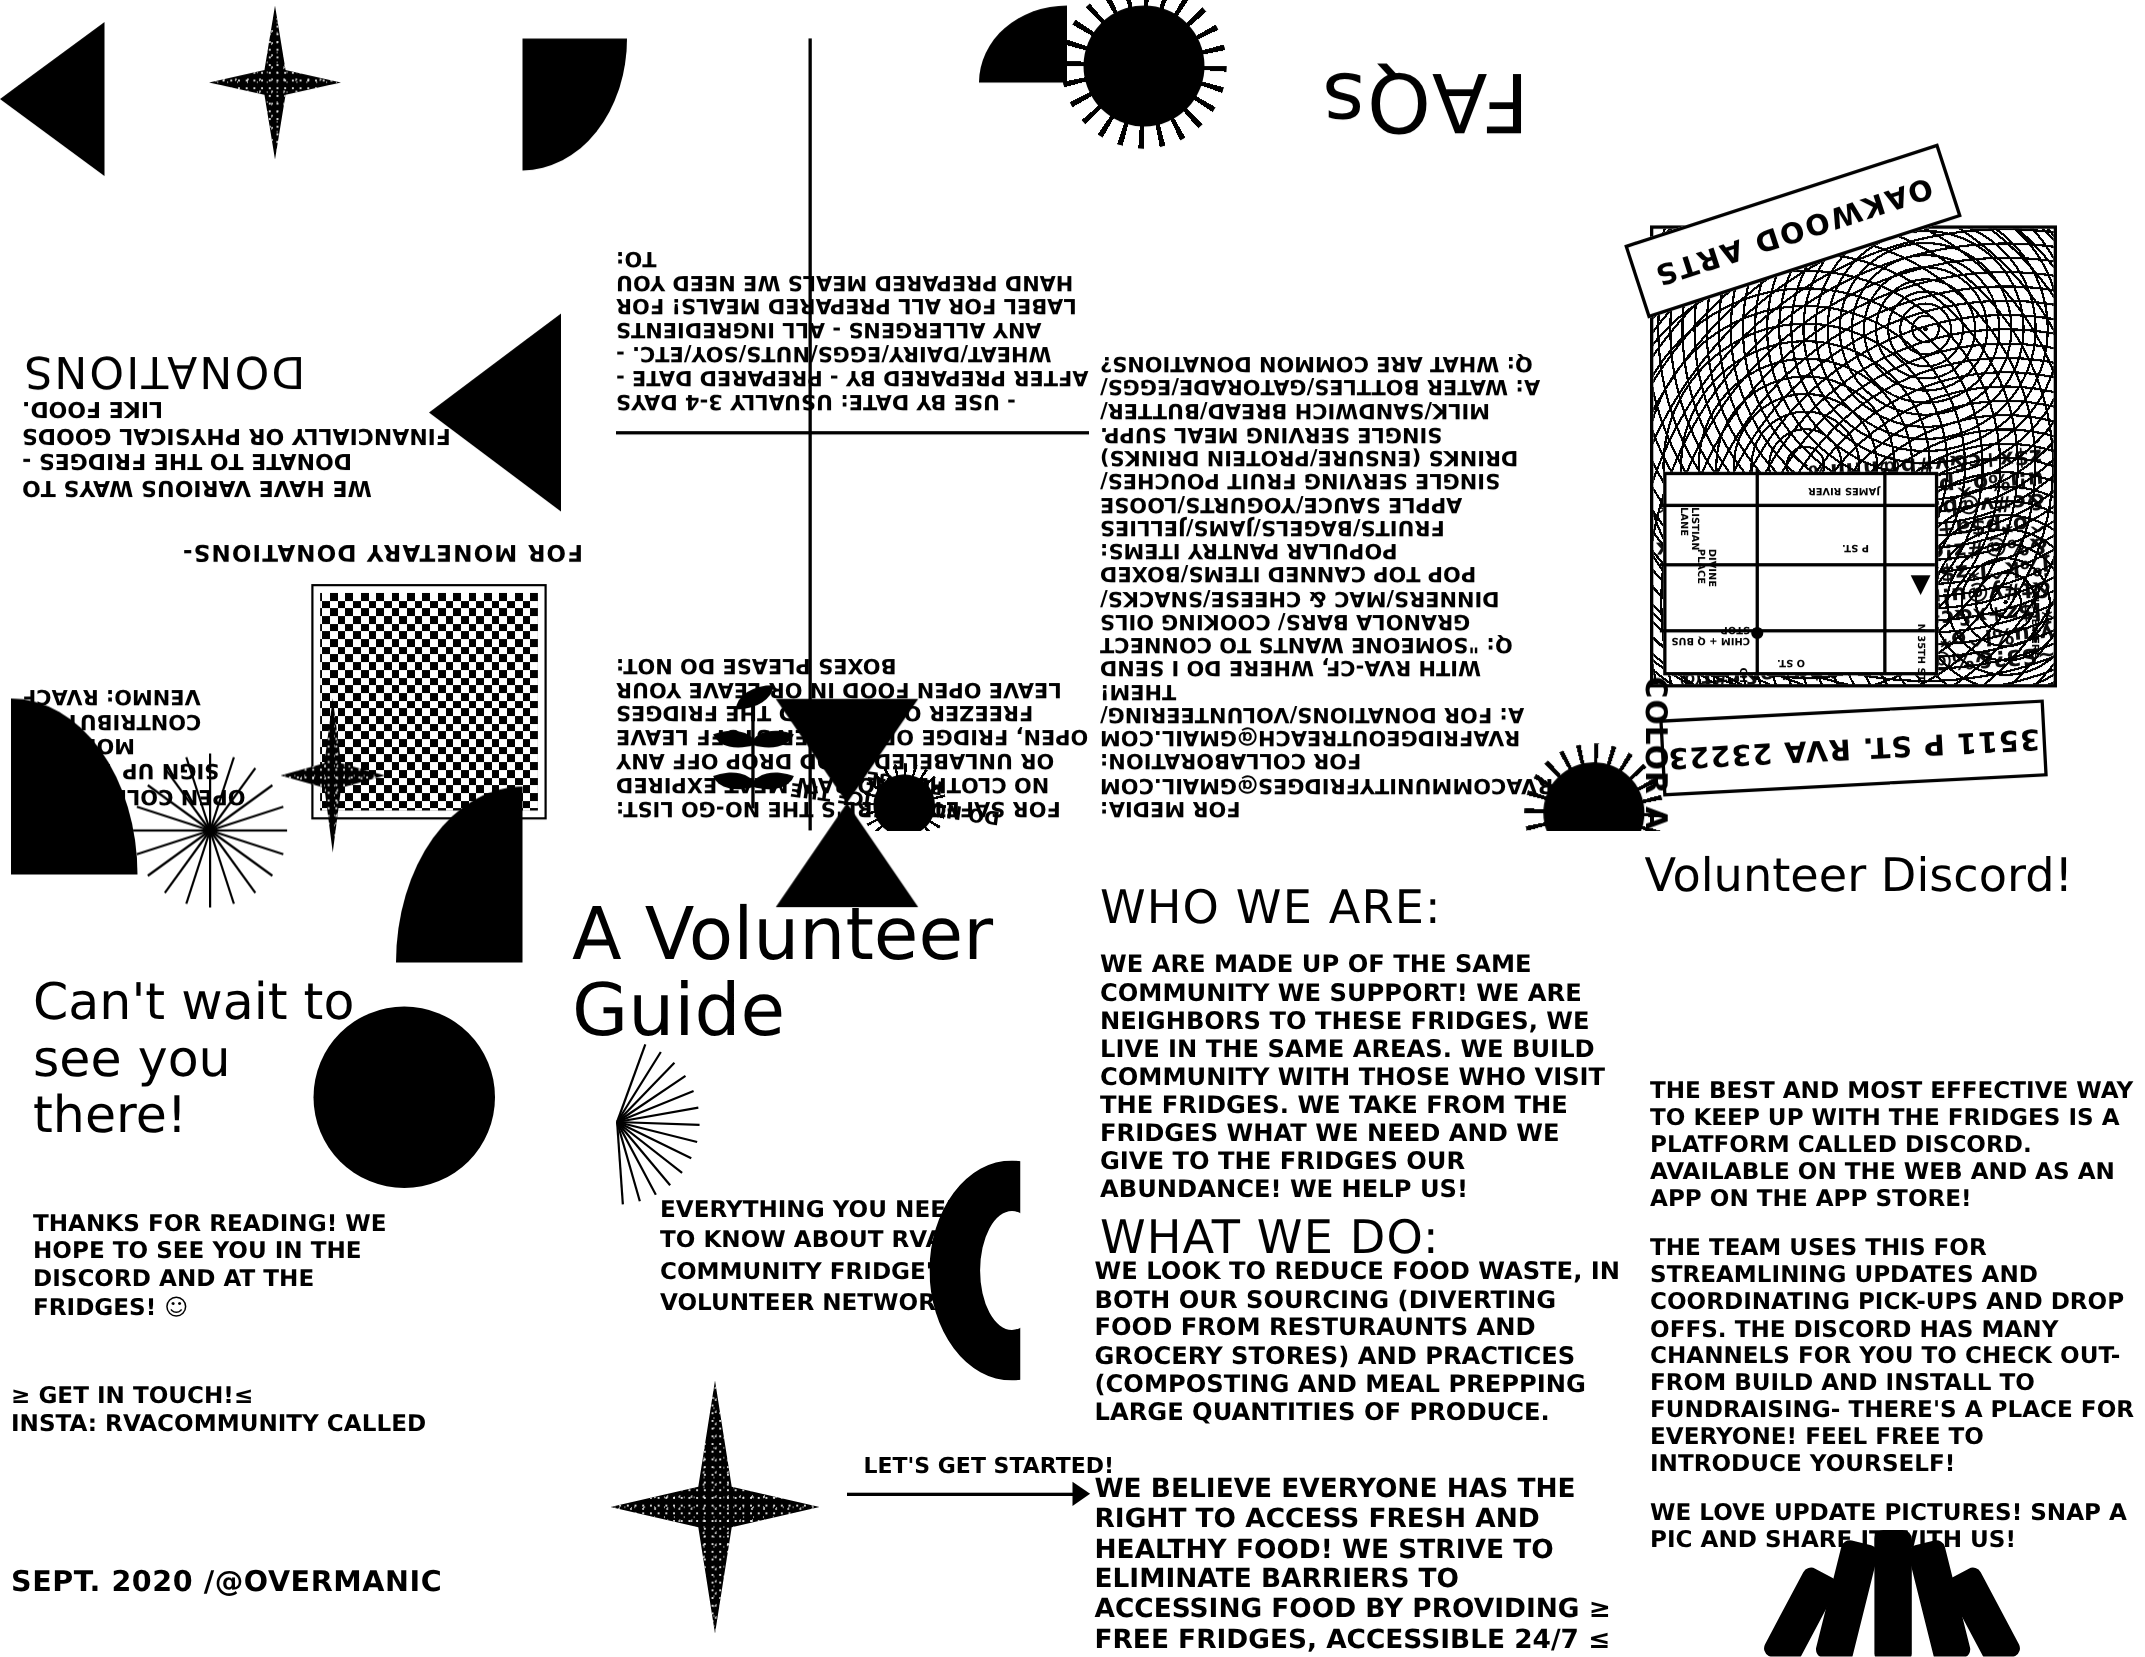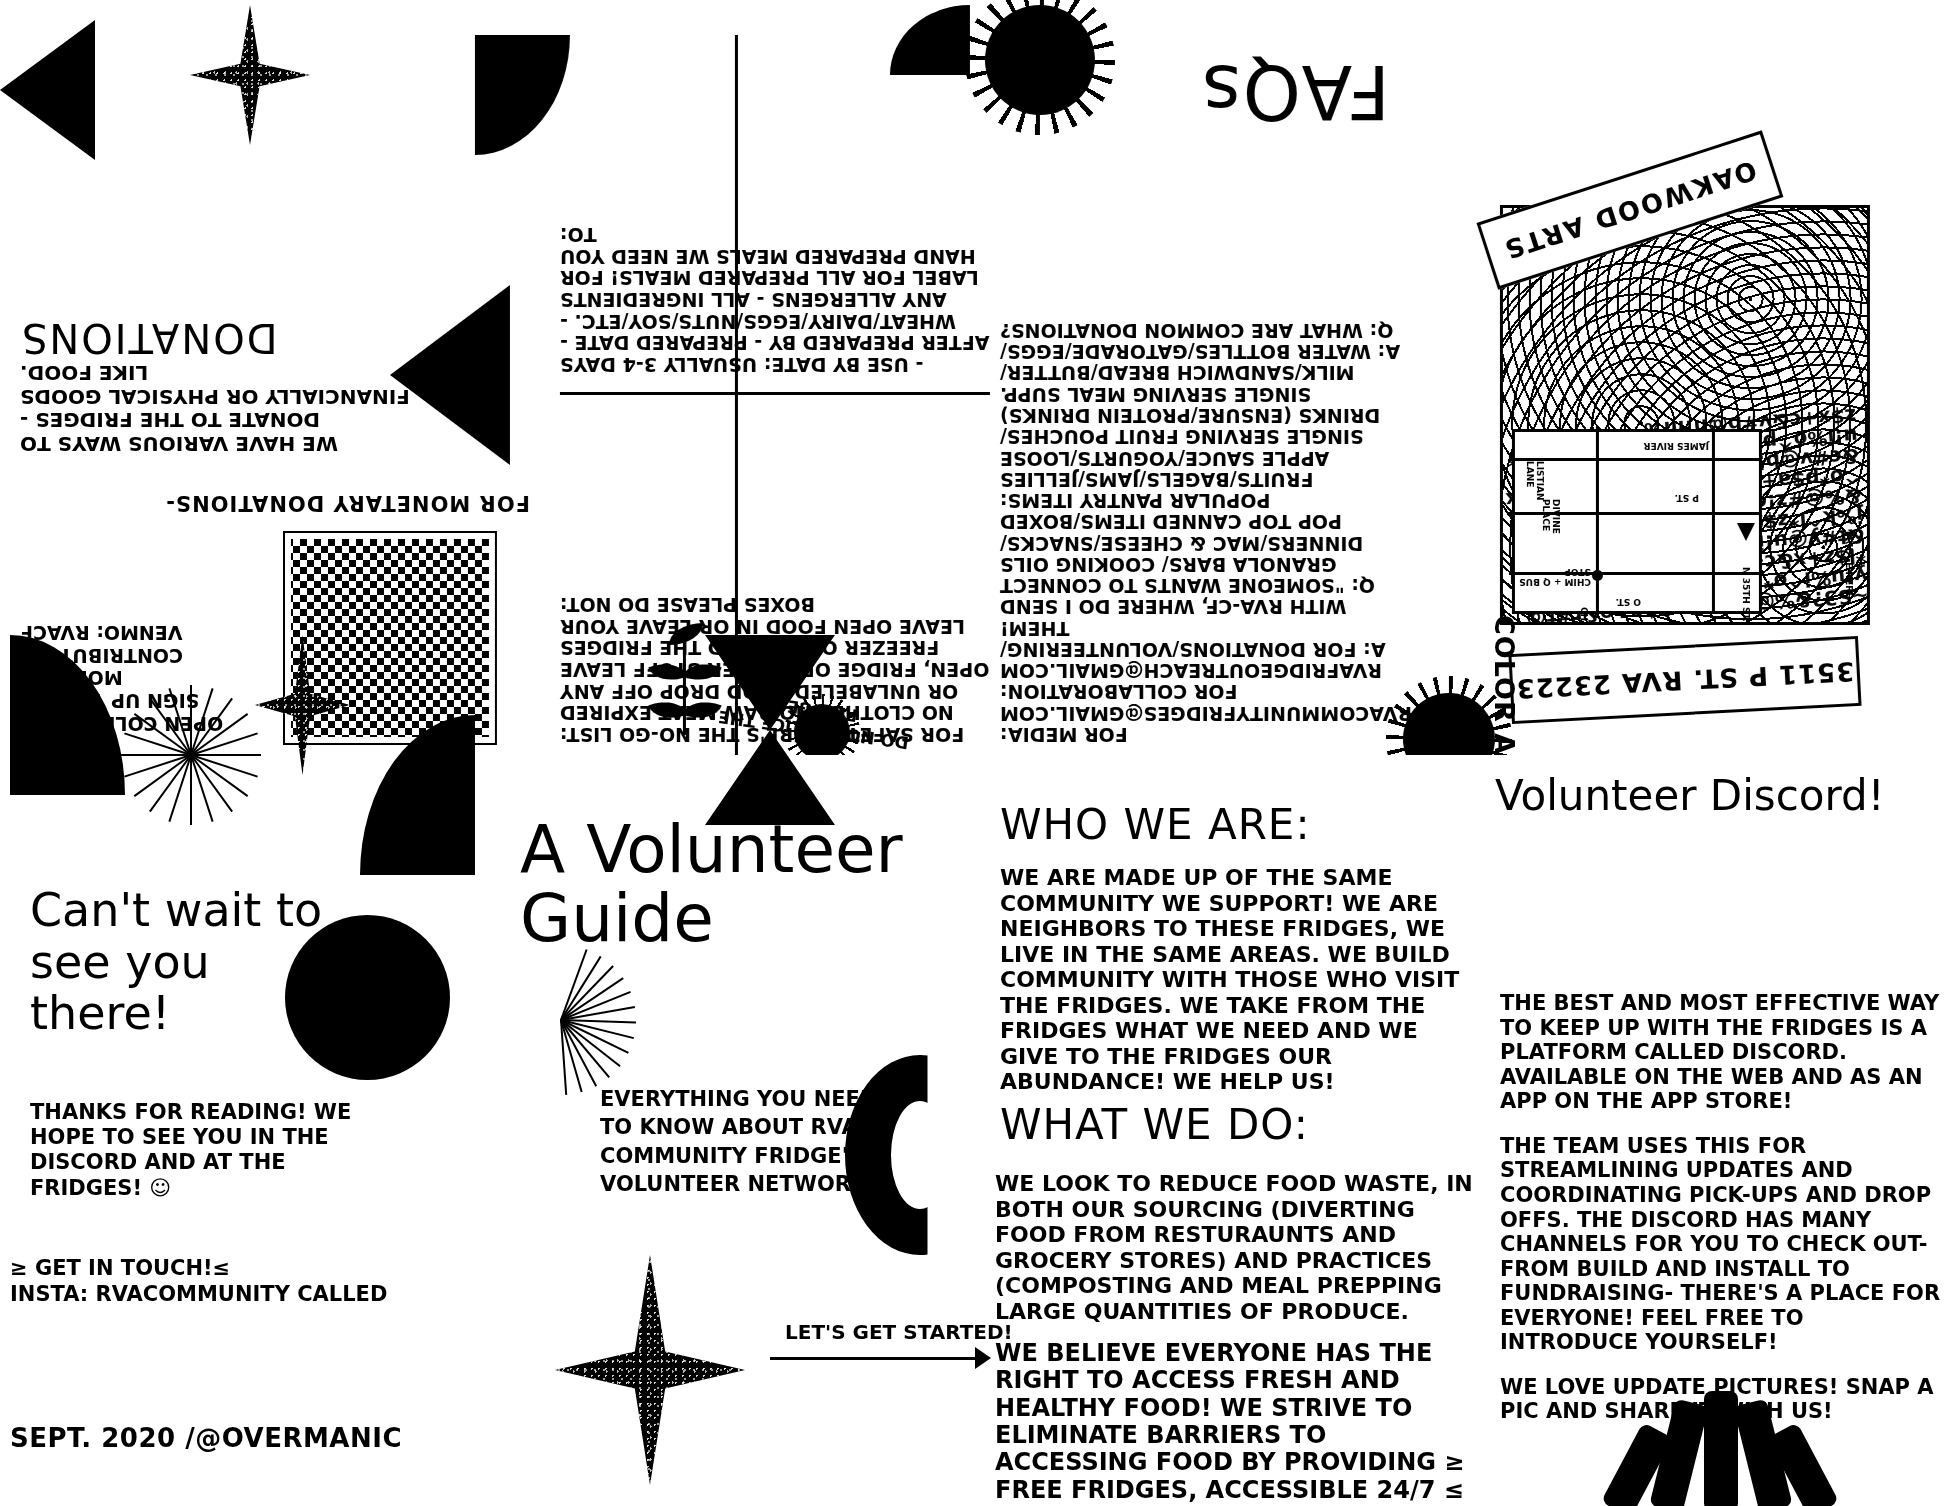--- a/index.html
+++ b/index.html
@@ -174,36 +174,36 @@
   }
   .who-body {
     position: absolute; left: 1000px; top: 110px; width: 470px;
     font-size: 22px; line-height: 1.16; font-weight: 600;
   }
   .what-title {
     position: absolute; left: 1000px; top: 345px;
     font-size: 42px; font-weight: 400; letter-spacing: 1px;
   }
   .what-body {
-    position: absolute; left: 995px; top: 416px; width: 480px;
+    position: absolute; left: 995px; top: 389px; width: 480px;
     font-size: 22px; line-height: 1.16; font-weight: 600;
   }
   .believe-body {
     position: absolute; left: 995px; top: 585px; width: 485px;
     font-size: 24px; line-height: 1.14; font-weight: 600;
   }
   .vd-title {
     position: absolute; left: 1495px; top: 20px; width: 450px;
     font-size: 42px; line-height: 1.02; font-weight: 400;
   }
   .vd-body {
     position: absolute; left: 1500px; top: 220px; width: 445px;
     font-size: 21px; line-height: 1.17; font-weight: 600;
   }
-  .vd-body p { margin: 16px 0 20px 0; }
+  .vd-body p { margin: 4px 0 20px 0; }
 
   
   .sparkle {
     position: absolute;
     background: #000;
     clip-path: polygon(50% 0%, 58% 42%, 100% 50%, 58% 58%, 50% 100%, 42% 58%, 0% 50%, 42% 42%);
   }
   .grain {
     background-image:
       radial-gradient(circle at 25% 25%, rgba(255,255,255,.85) 0 1px, transparent 1px),

